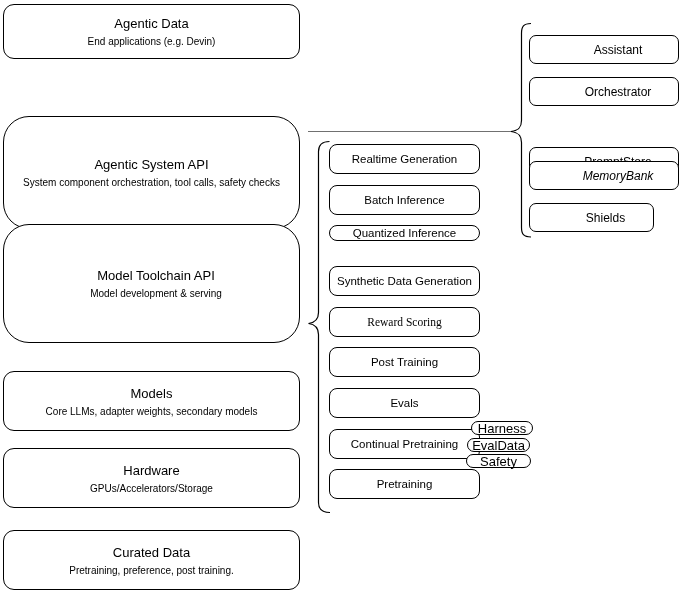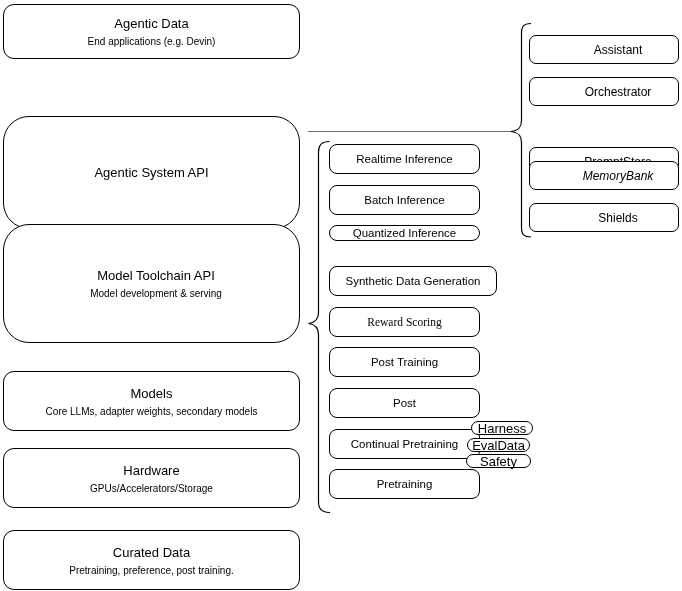--- a/index.html
+++ b/index.html
@@ -77,20 +77,21 @@
     <path d="M329.5 141.5 C322 141.5 318.5 144.5 318.5 151.5 L318.5 312.5 C318.5 318.5 316 322.5 308.5 323.5 C316 324.5 318.5 328.5 318.5 334.5 L318.5 502.5 C318.5 509 322 512.5 330 512.5" stroke="#000000" stroke-width="1.2"></path>
   </svg>
 
   <div class="box lbox small" style="left:3px; top:4px; width:297px; height:55px;">
     <div class="title">Agentic Data</div>
     <div class="subtitle">End applications (e.g. Devin)</div>
   </div>
 
   <div class="box lbox big" style="left:3px; top:85px; width:297px; height:113px;margin-top:31px;">
     <div class="title">Agentic System API</div>
+    <div class="subtitle">System component orchestration, tool calls, safety checks</div>
   </div>
 
   <div class="box lbox big" style="left:3px; top:224px; width:297px; height:119px;padding-left:9px;">
     <div class="title">Model Toolchain API</div>
     <div class="subtitle">Model development &amp; serving</div>
   </div>
 
   <div class="box lbox small" style="left:3px; top:371px; width:297px; height:60px;">
     <div class="title">Models</div>
     <div class="subtitle">Core LLMs, adapter weights, secondary models</div>
@@ -100,39 +101,39 @@
     <div class="title">Hardware</div>
     <div class="subtitle">GPUs/Accelerators/Storage</div>
   </div>
 
   <div class="box lbox small" style="left:3px; top:530px; width:297px; height:60px;">
     <div class="title">Curated Data</div>
     <div class="subtitle">Pretraining, preference, post training.</div>
   </div>
 
   <div class="box mbox" style="left:329px; top:144px; width:151px; height:30px;">
-    <span>Realtime Inference</span>
+    <span>Realtime Generation</span>
   </div>
   <div class="box mbox" style="left:329px; top:185px; width:151px; height:30px;">
     <span>Batch Inference</span>
   </div>
   <div class="box mbox" style="left:329px; top:225px; width:151px; height:16px;">
     <span>Quantized Inference</span>
   </div>
-  <div class="box mbox" style="left:329px; top:266px; width:168px; height:30px;">
+  <div class="box mbox" style="left:329px; top:266px; width:151px; height:30px;">
     <span>Synthetic Data Generation</span>
   </div>
   <div class="box mbox" style="left:329px; top:307px; width:151px; height:30px;font-family:Liberation Serif, serif;">
     <span>Reward Scoring</span>
   </div>
   <div class="box mbox" style="left:329px; top:347px; width:151px; height:30px;">
     <span>Post Training</span>
   </div>
   <div class="box mbox" style="left:329px; top:388px; width:151px; height:30px;">
-    <span>Post</span>
+    <span>Evals</span>
   </div>
   <div class="box mbox" style="left:329px; top:429px; width:151px; height:30px;">
     <span>Continual Pretraining</span>
   </div>
   <div class="box mbox" style="left:329px; top:469px; width:151px; height:30px;">
     <span>Pretraining</span>
   </div>
 
   <div class="box pill" style="left:471px; top:377px; width:62px; height:14px;">
     <span>Harness</span>
@@ -149,17 +150,17 @@
   </div>
   <div class="box rbox" style="left:529px; top:77px; width:150px; height:29px;">
     <span>Orchestrator</span>
   </div>
   <div class="box rbox" style="left:529px; top:119px; width:150px; height:29px;margin-top:28px;">
     <span>PromptStore</span>
   </div>
   <div class="box rbox" style="left:529px; top:161px; width:150px; height:29px;font-style:italic;">
     <span>MemoryBank</span>
   </div>
-  <div class="box rbox" style="left:529px; top:203px; width:150px; height:29px;">
+  <div class="box rbox" style="left:529px; top:203px; width:125px; height:29px;">
     <span>Shields</span>
   </div>
 
 </div>
 
 </body></html>

